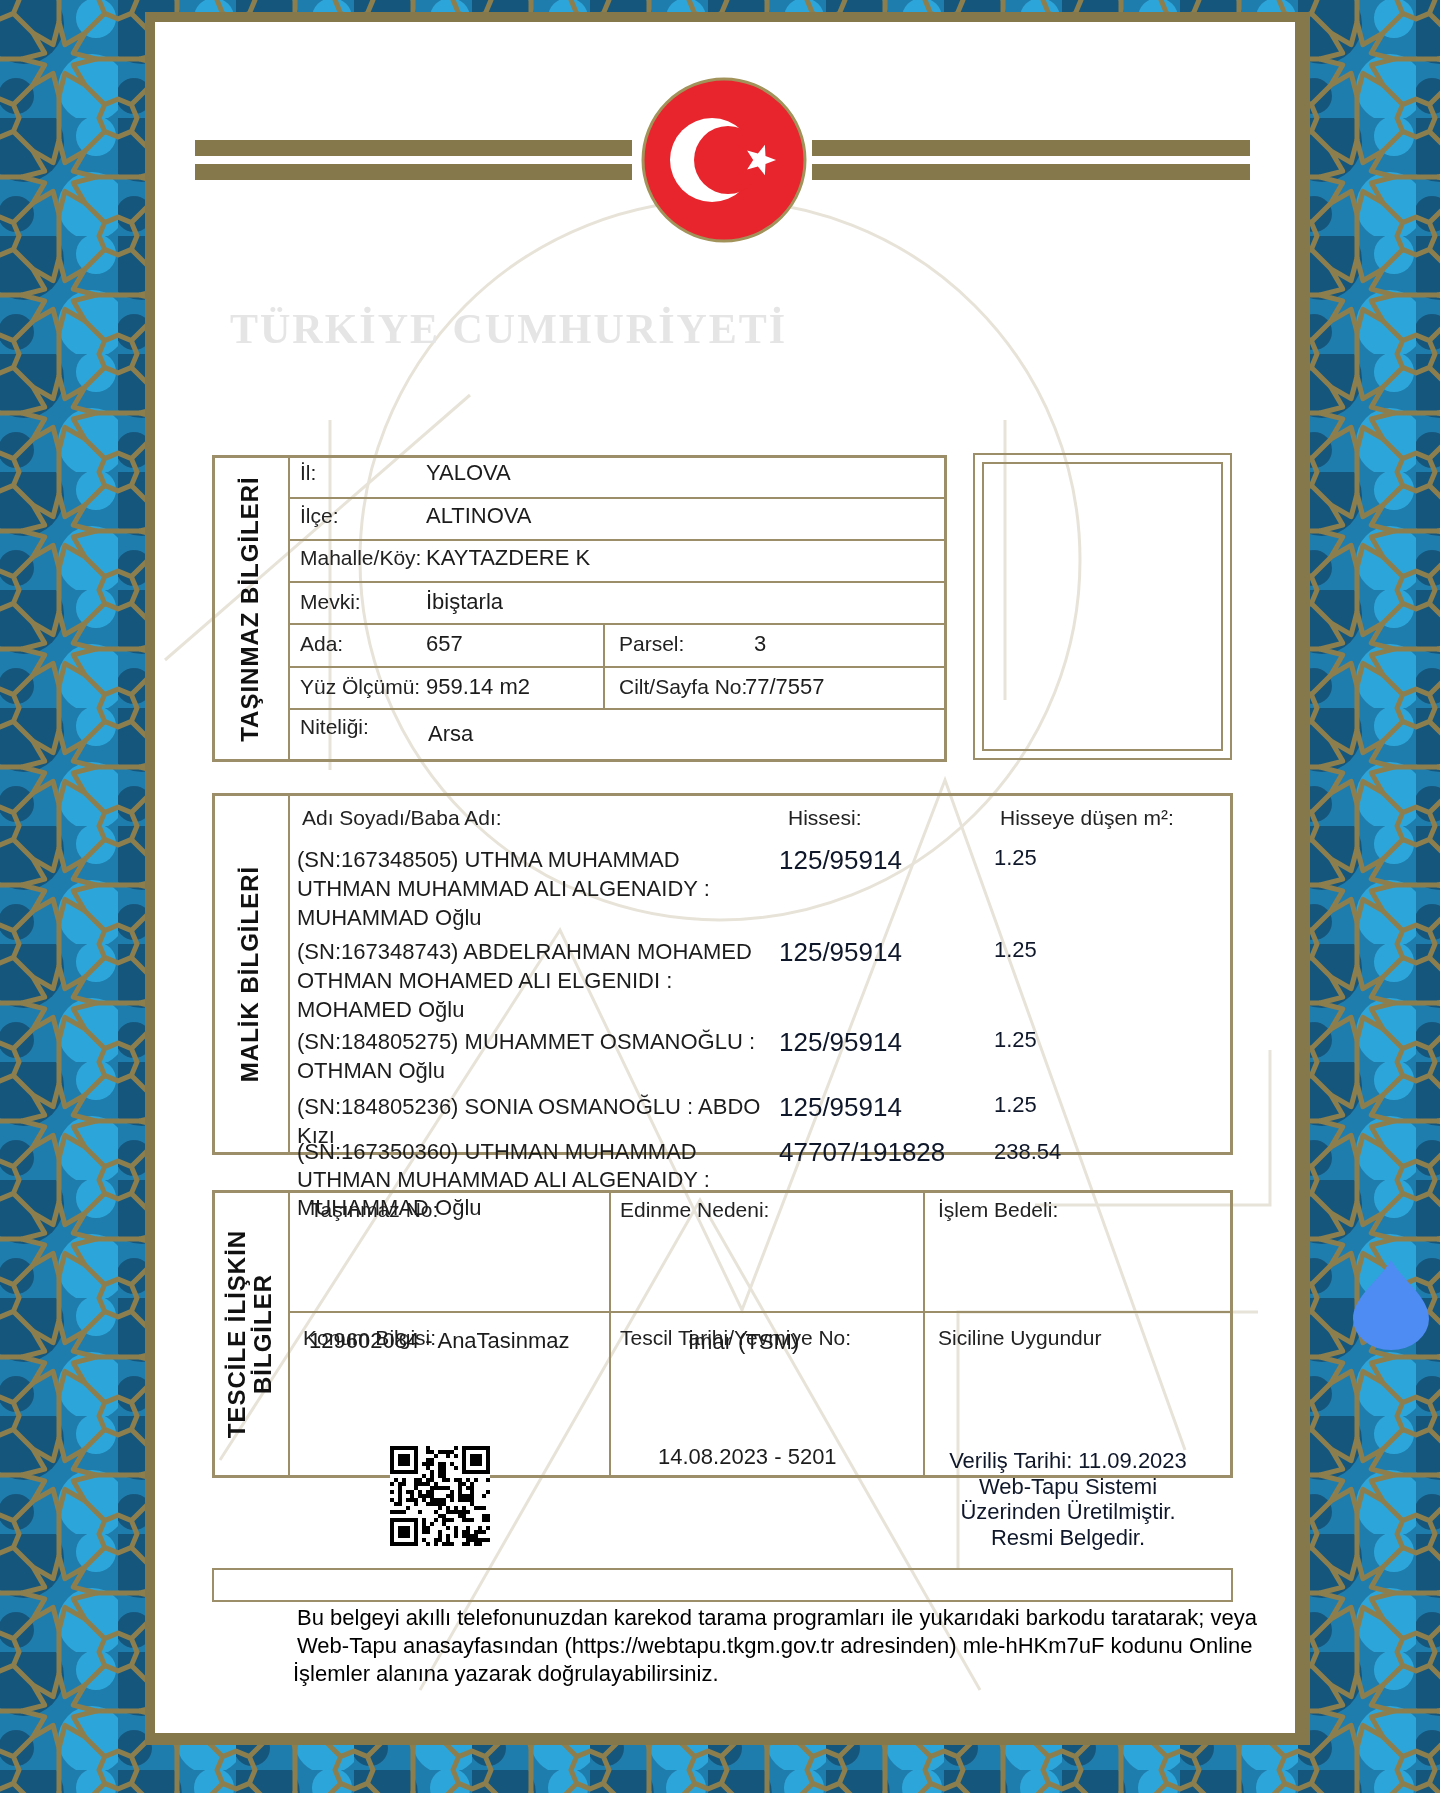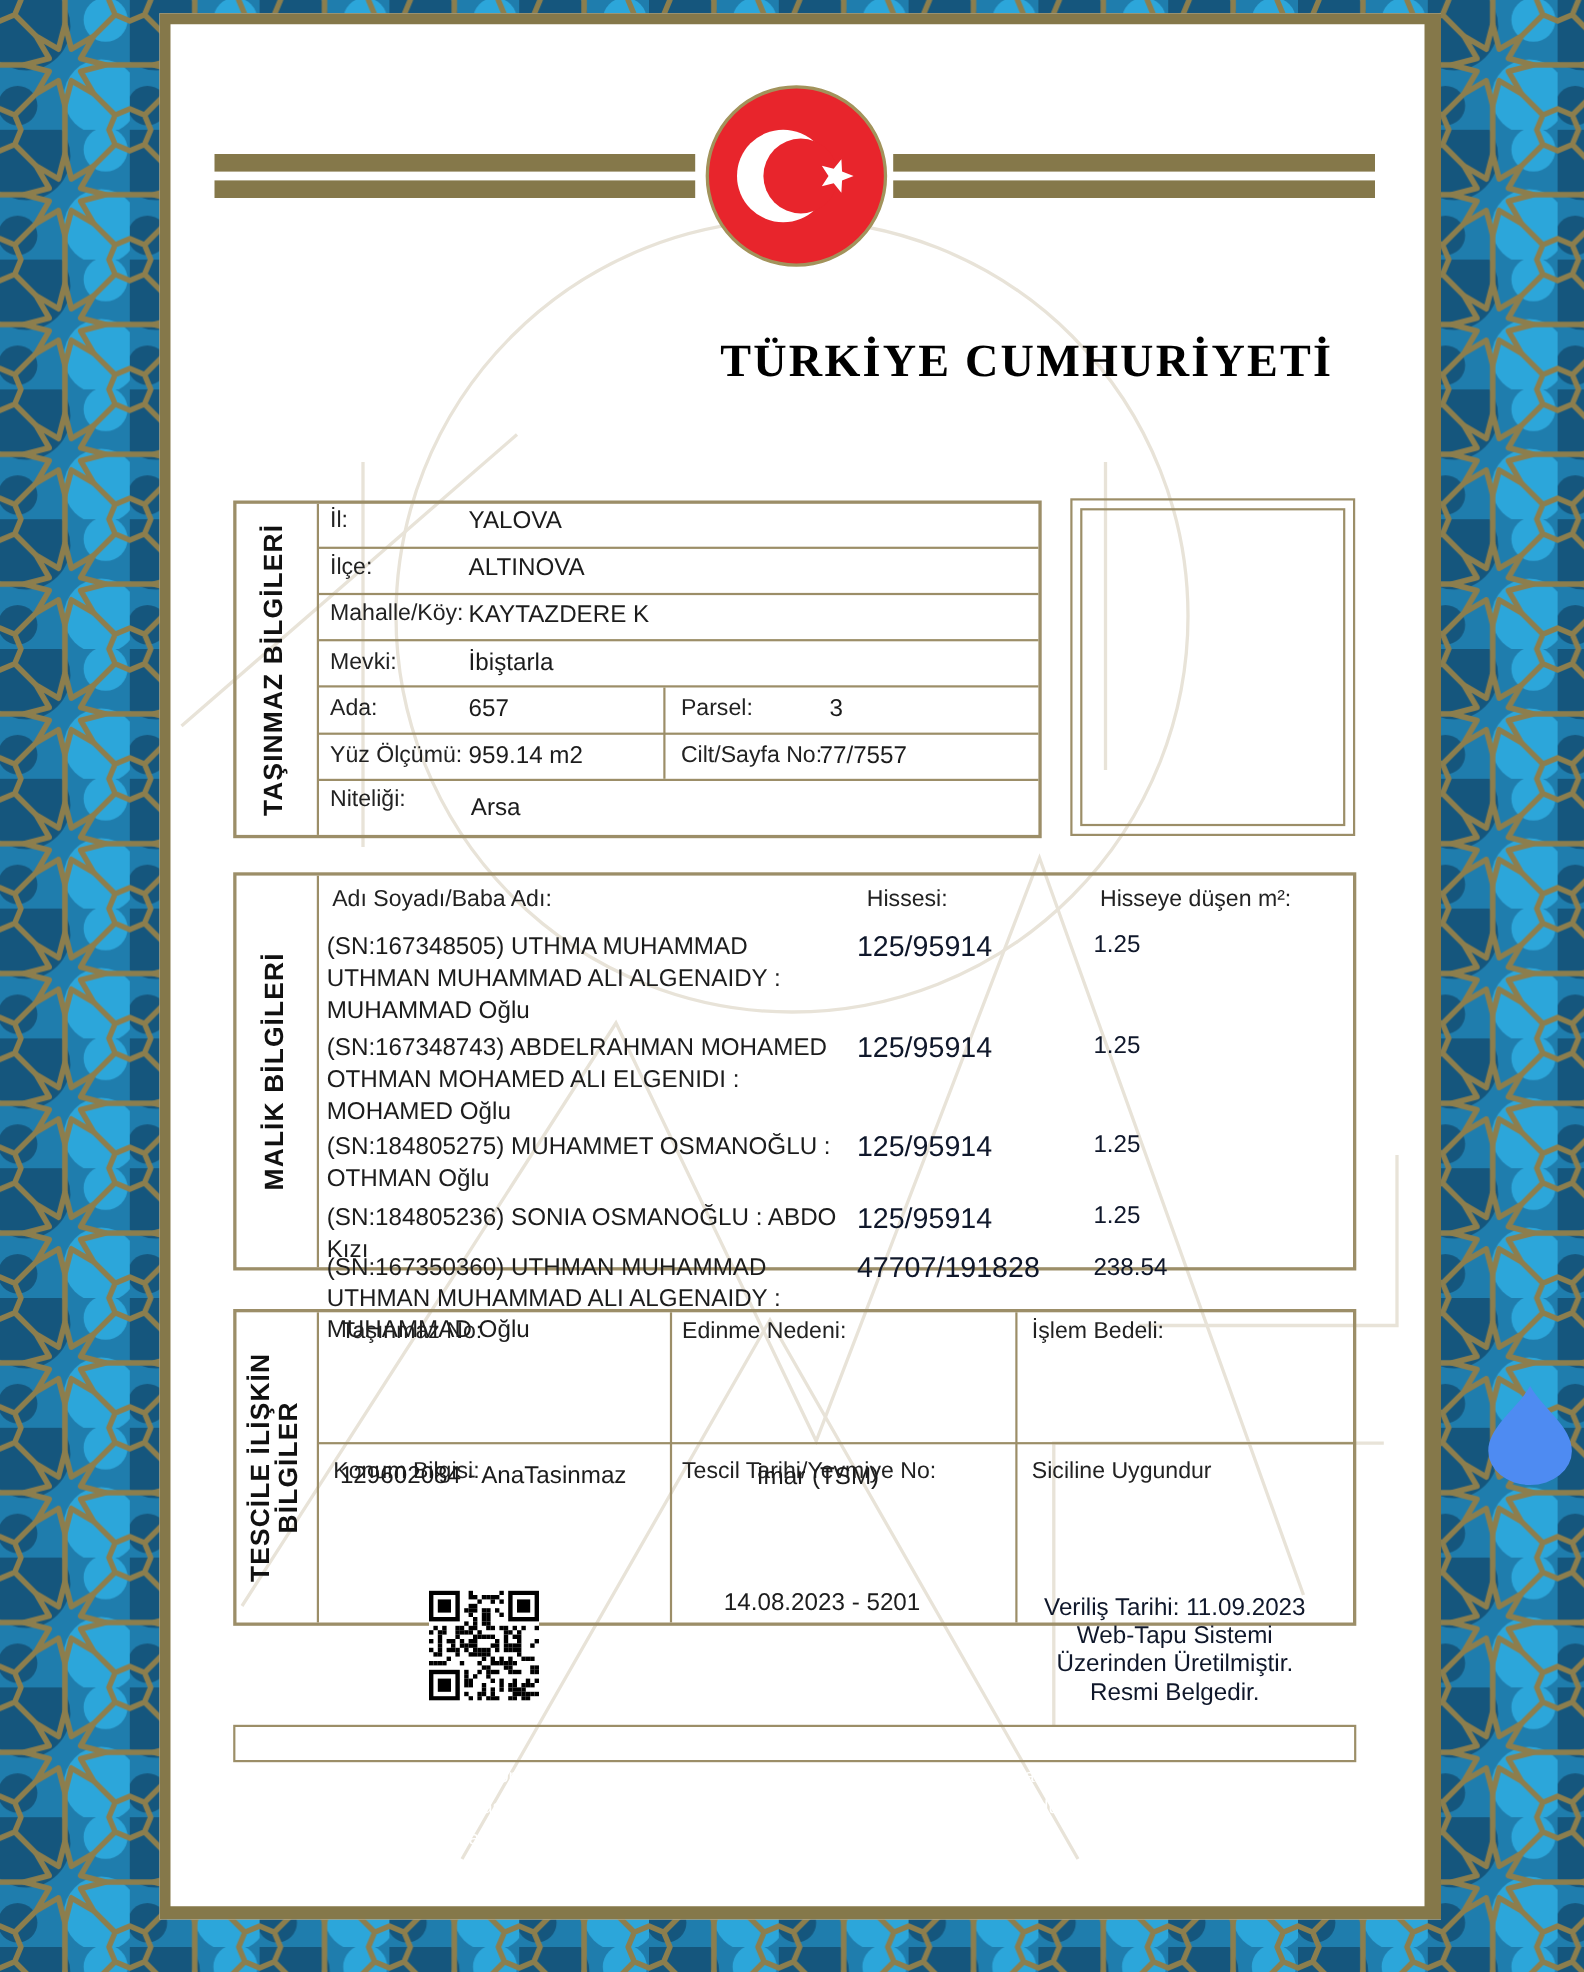--- a/index.html
+++ b/index.html
@@ -8,32 +8,32 @@
   #pattern-layer{position:absolute;left:0;top:0;z-index:0;}
   #page{position:absolute;left:145px;top:12px;width:1165px;height:1733px;box-sizing:border-box;
         background:#ffffff;border:10px solid #85784a;border-right-width:15px;border-bottom-width:12px;z-index:1;}
   #watermark{position:absolute;left:155px;top:22px;z-index:2;}
   #content{position:absolute;left:0;top:0;width:1440px;height:1793px;z-index:3;}
   .abs{position:absolute;}
   .goldbar{position:absolute;background:#85784a;height:16px;}
   .box{position:absolute;border:3px solid #9c8e68;box-sizing:border-box;background:transparent;}
   .line-h{position:absolute;background:#9c8e68;height:2px;}
   .line-v{position:absolute;background:#9c8e68;width:2px;}
-  .title{position:absolute;left:212px;width:1000px;text-align:right;
+  .title{position:absolute;left:230px;width:1000px;text-align:left;
          font-family:"Liberation Serif","DejaVu Serif",serif;font-weight:bold;font-size:42px;
-         letter-spacing:2px;color:#000000;}
+         letter-spacing:2px;color:#e5e5e5;}
   .vlabel{position:absolute;display:flex;align-items:center;justify-content:center;}
   .vlabel span{transform:rotate(-90deg);white-space:nowrap;font-weight:bold;font-size:24px;
                letter-spacing:1px;color:#111;text-align:center;line-height:26px;}
   .lbl{position:absolute;font-size:21px;color:#222;white-space:nowrap;}
   .val{position:absolute;font-size:22px;color:#1c1c1c;white-space:nowrap;}
   .oname{position:absolute;left:297px;font-size:22px;line-height:29px;white-space:pre;color:#1c1c1c;}
   .oshare{position:absolute;left:779px;font-size:26px;color:#0f172a;}
   .om2{position:absolute;left:994px;font-size:22px;color:#0f172a;}
-  .foot{position:absolute;font-size:17px;color:#ffffff;white-space:nowrap;}
+  .foot{position:absolute;font-size:22px;color:#000000;white-space:nowrap;}
   .footitalic{position:absolute;font-size:19px;font-style:italic;color:#2a2a2a;opacity:.9;white-space:nowrap;}
   #verilis{position:absolute;left:918px;top:1448px;width:300px;text-align:center;
            font-size:22px;line-height:25.5px;color:#0f172a;}
 </style>
 </head>
 <body>
 
 <svg id="pattern-layer" width="1440" height="1793">
   <defs>
     <pattern id="girih" width="118" height="118" patternUnits="userSpaceOnUse">

